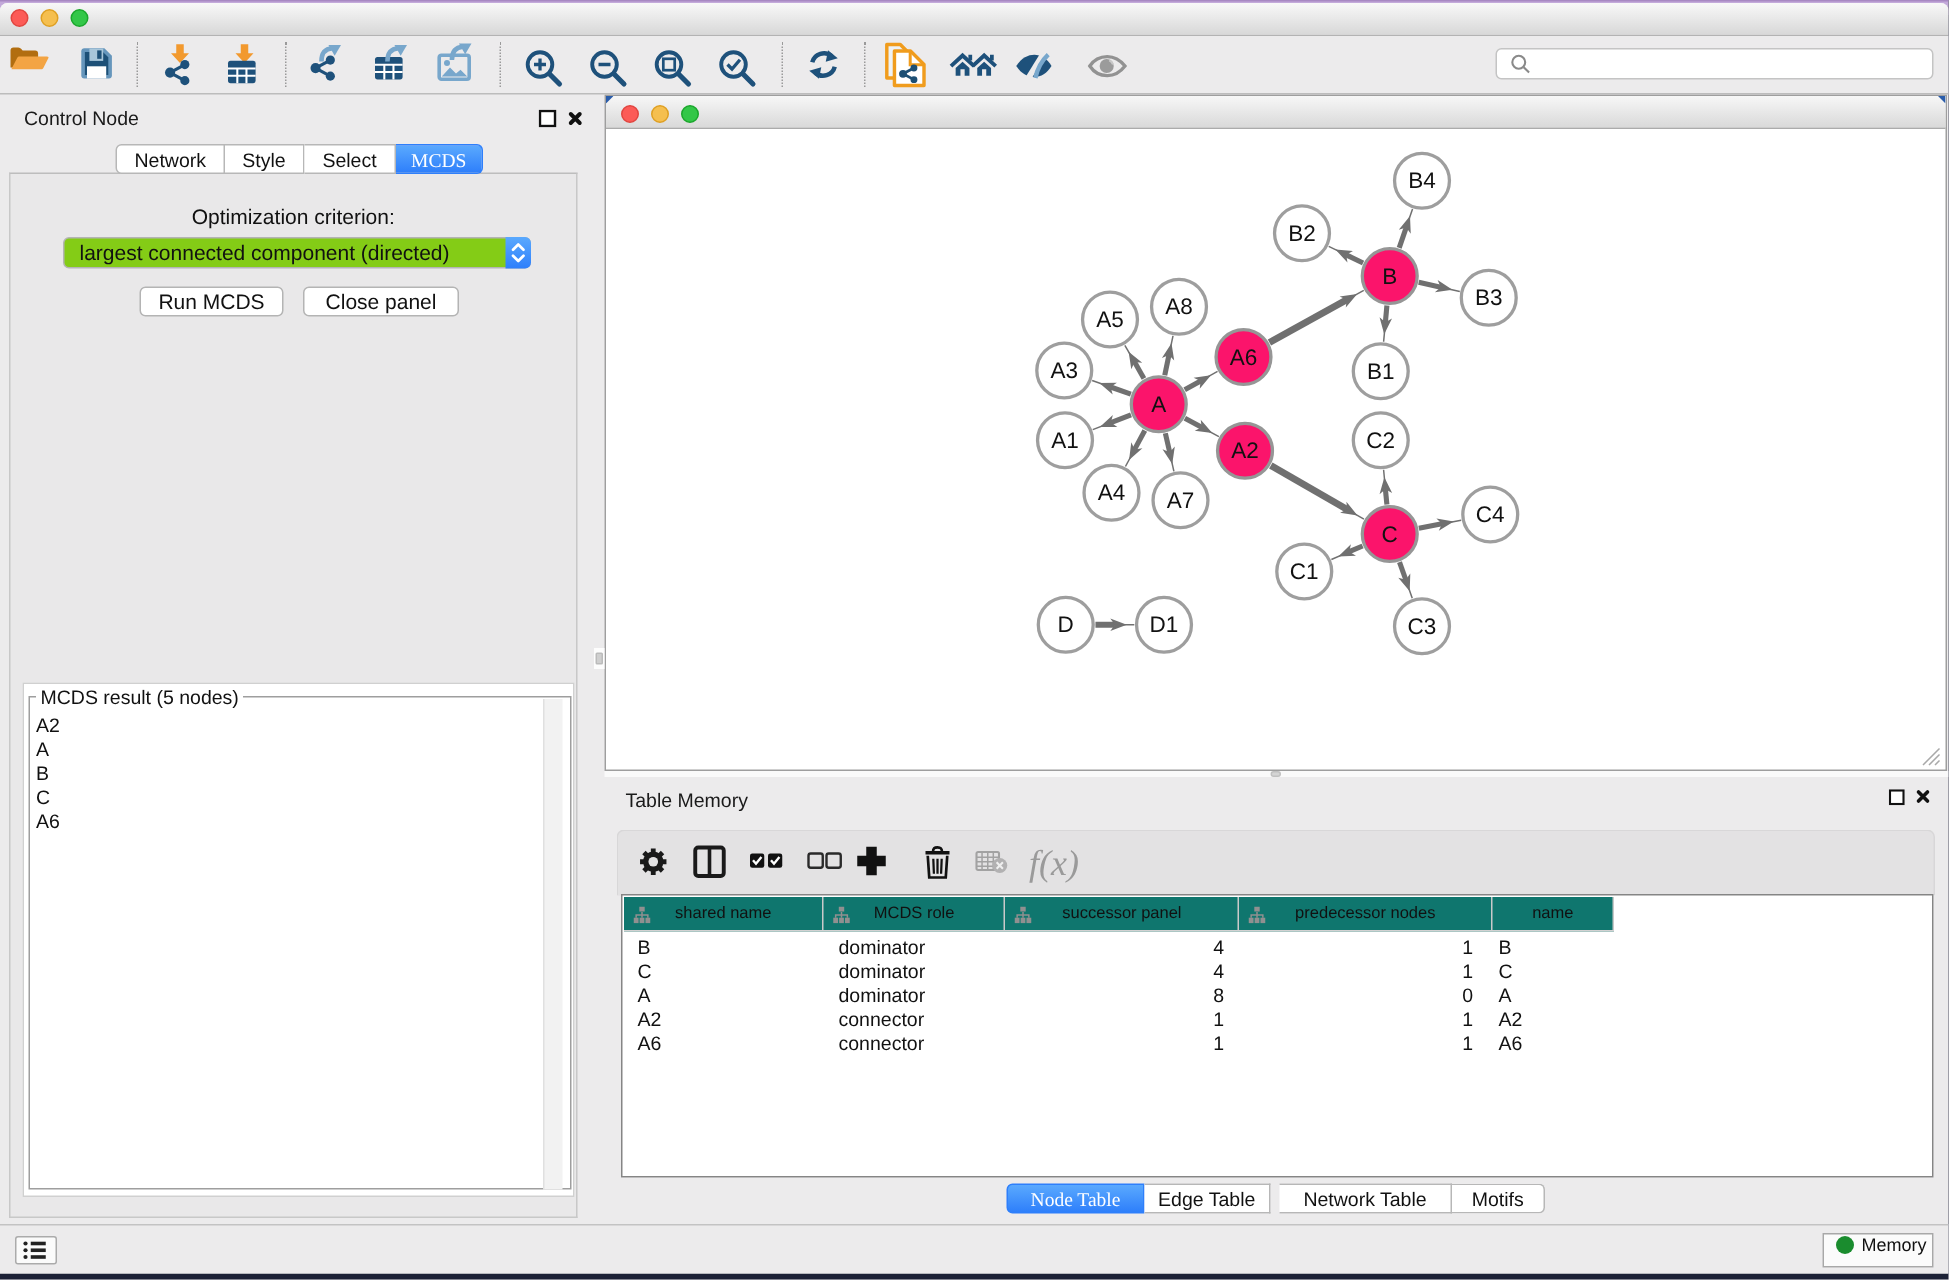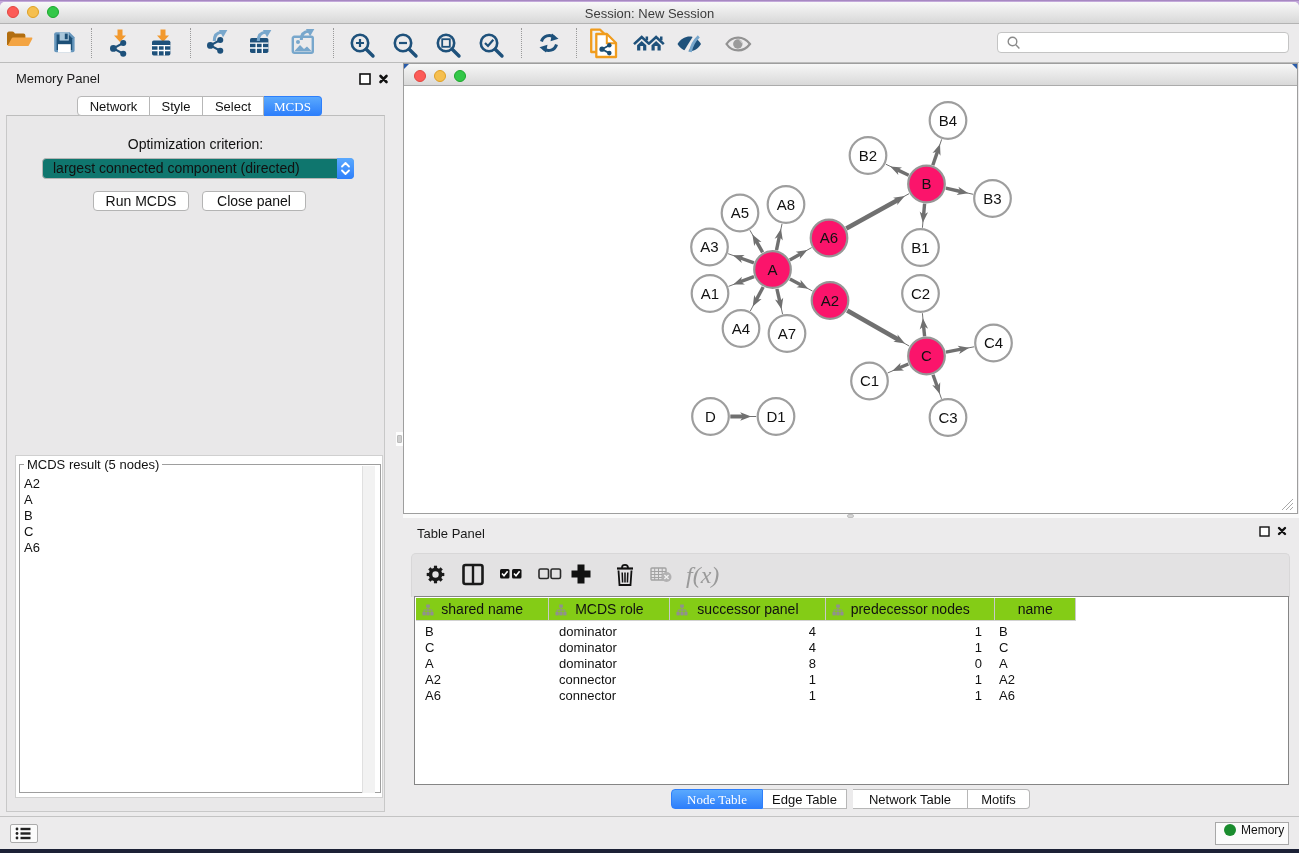--- a/index.html
+++ b/index.html
@@ -13,51 +13,50 @@
 #title-text { width:100%; text-align:center; top:4px; font-size:13px; color:#3c3c3c; }
 #toolbar { left:0; top:24px; width:1299px; height:39px; background:#ecebec; border-bottom:1px solid #bcbcbc; }
 .tbsep { top:4px; width:0; height:30px; border-left:1px dotted #9a9a9a; }
 #searchbox { left:997px; top:8px; width:292px; height:21px; background:#fff; border:1px solid #c4c4c4; border-radius:4px; }
 #cp-head-title { left:16px; top:71px; font-size:13px; color:#1a1a1a; }
 #cp-tabs { left:77px; top:96px; height:20px; font-size:13px; }
 .seg { position:absolute; top:0; height:20px; line-height:19px; text-align:center; background:#fff; border:1px solid #b7b7b7; color:#111; }
 .seg.sel { background:linear-gradient(#5aa9fe,#2e7ffb); color:#fff; border-color:#2e7ffb;font-family:Liberation Serif, serif; }
 #cp-pane { left:6px; top:115px; width:379px; height:697px; background:#e9e8e9; border:1px solid #c8c8c8; border-top:1px solid #bdbdbd; }
 #opt-label { left:0; top:136px; width:391px; text-align:center; font-size:14px; color:#111; }
-#dropdown { left:42px; top:158px; width:312px; height:21px; background:#0f766e; border:1px solid #b4b4b4; border-radius:4px; font-size:14px; line-height:19px; padding-left:10px; color:#111; }
+#dropdown { left:42px; top:158px; width:312px; height:21px; background:#84cc16; border:1px solid #b4b4b4; border-radius:4px; font-size:14px; line-height:19px; padding-left:10px; color:#111; }
 #dd-btn { left:337px; top:158px; width:17px; height:21px; background:linear-gradient(#5aa9fe,#2e7ffb); border-radius:0 4px 4px 0; }
 .btn { position:absolute; height:20px; background:#fff; border:1px solid #b4b4b4; border-radius:4px; font-size:14px; text-align:center; line-height:18px; color:#111; }
 #res-panel { left:15px; top:455px; width:368px; height:343px; background:#fff; border:1px solid #d0d0d0; }
 #res-fieldset { left:3px; top:8px; width:362px; height:329px; border:1px solid #9e9e9e; }
 #res-legend { left:4px; top:-8px; background:#fff; font-size:13px; padding:0 3px; color:#111; }
 #res-scroll { right:5px; top:1px; width:13px; height:327px; background:#f2f2f2; border-left:1px solid #e0e0e0; }
 .res-item { position:absolute; left:4px; font-size:13px; color:#111; }
 #netwin { left:403px; top:63px; width:895px; height:451px; background:#fff; border:1px solid #9e9e9e; }
 #net-titlebar { left:0; top:0; width:893px; height:22px; background:linear-gradient(#f7f7f7,#d9d9d9); border-bottom:1px solid #ababab; }
 #net-title { width:100%; text-align:center; top:3px; font-size:13px; color:#333; }
 #tp-title { left:417px; top:526px; font-size:13px; color:#1a1a1a; }
 #tp-toolbar { left:411px; top:553px; width:879px; height:44px; background:#e3e2e3; border:1px solid #d8d7d8; border-bottom:none; border-radius:5px 5px 0 0; }
 #tp-table { left:414px; top:596px; width:875px; height:189px; background:#fff; border:1px solid #858585; }
-#tp-header { left:1px; top:1px; width:660px; height:23px; background:#84cc16; border-bottom:1px solid #d2d2d2; font-size:14px; color:#111; }
+#tp-header { left:1px; top:1px; width:660px; height:23px; background:#0f766e; border-bottom:1px solid #d2d2d2; font-size:11px; color:#111; }
 .th { position:absolute; top:0; height:22px; border-right:1px solid #c9c9c9; text-align:center; line-height:22px; }
 .td { position:absolute; font-size:13px; color:#111; }
 #tp-tabs { left:671px; top:789px; height:21px; font-size:13px; }
 #statusbar { left:0; top:816px; width:1299px; height:33px; background:#ecebec; border-top:1px solid #c3c3c3; }
 #memory-btn { left:1215px; top:822px; width:74px; height:23px; background:#fbfbfb; border:1px solid #a8a8a8; font-size:12px; color:#111; }
 #list-btn { left:10px; top:824px; width:28px; height:19px; background:#fbfbfb; border:1px solid #ababab; border-radius:2px; }
 </style>
 </head>
 <body>
 <div class="abs" id="desktop-top"></div>
 <div class="abs" id="mainwin"></div>
 <div class="abs" id="titlebar">
 <div class="abs tl" style="left:7px;background:#fc5b57;border:1px solid #e14640;"></div>
 <div class="abs tl" style="left:27px;background:#f5bf4f;border:1px solid #dfa023;"></div>
 <div class="abs tl" style="left:47px;background:#33c748;border:1px solid #1ba72c;"></div>
-<div class="abs" id="title-text">Session: New Session</div>
 </div>
 <div class="abs" id="toolbar">
     <div class="abs tbsep" style="left:91px"></div>
     <div class="abs tbsep" style="left:190px"></div>
     <div class="abs tbsep" style="left:333px"></div>
     <div class="abs tbsep" style="left:521px"></div>
     <div class="abs tbsep" style="left:576px"></div>
 <div class="abs" id="toolbar-icons">
       <svg style="position:absolute;left:0;top:0" width="780" height="37" viewBox="0 0 780 37">
         <g transform="translate(7,7)">
@@ -179,21 +178,21 @@
         </g>
       </svg>
     </div>
 <div class="abs" id="searchbox">
       <svg width="16" height="16" style="position:absolute;left:8px;top:2px" viewBox="0 0 16 16">
         <circle cx="6.5" cy="6.5" r="4.3" fill="none" stroke="#8a8a8a" stroke-width="1.4"></circle>
         <line x1="9.8" y1="9.8" x2="13.4" y2="13.4" stroke="#8a8a8a" stroke-width="1.4"></line>
       </svg>
     </div>
 </div>
-<div class="abs" id="cp-head-title">Memory Panel</div>
+<div class="abs" id="cp-head-title">Control Node</div>
 <svg class="abs" style="left:359px;top:73px" width="30" height="12" viewBox="0 0 30 12">
     <rect x="1" y="1" width="10" height="10" fill="#fff" stroke="#111" stroke-width="1.6"></rect>
     <path d="M20 2 L26 8 M26 2 L20 8" transform="translate(1.5,1)" stroke="#111" stroke-width="2.6" stroke-linecap="round"></path>
   </svg>
 <div class="abs" id="cp-pane"></div>
 <div class="abs" id="cp-tabs">
 <div class="seg" style="left:0;width:73px;border-radius:4px 0 0 4px;">Network</div>
 <div class="seg" style="left:73px;width:53px;border-left:none;">Style</div>
 <div class="seg" style="left:126px;width:61px;border-left:none;">Select</div>
 <div class="seg sel" style="left:187px;width:58px;border-left:none;border-radius:0 4px 4px 0;">MCDS</div>
@@ -327,21 +326,21 @@
 <svg class="abs" style="right:3px;bottom:2px" width="14" height="14" viewBox="0 0 14 14">
       <path d="M13 2 L2 13 M13 6 L6 13 M13 10 L10 13" stroke="#a9a9a9" stroke-width="1"></path>
     </svg>
 <svg class="abs" style="left:0;top:0" width="5" height="5">
       <path d="M0 0 L5 0 L0 5 Z" fill="#2a5caa"></path>
     </svg>
 <svg class="abs" style="right:0;top:0" width="5" height="5">
       <path d="M0 0 L5 0 L5 5 Z" fill="#2a5caa"></path>
     </svg>
 </div>
-<div class="abs" id="tp-title">Table Panel</div>
+<div class="abs" id="tp-title">Table Memory</div>
 <svg class="abs" style="left:1259px;top:526px" width="30" height="12" viewBox="0 0 30 12">
     <rect x="1" y="1" width="9" height="9" fill="#fff" stroke="#111" stroke-width="1.4"></rect>
     <path d="M20 2 L26 8 M26 2 L20 8" stroke="#111" stroke-width="2.4" stroke-linecap="round"></path>
   </svg>
 <div class="abs" id="tp-toolbar">
     <svg style="position:absolute;left:0;top:0" width="878" height="43" viewBox="0 0 878 43">
       <g transform="translate(23.5,20.5)">
         <g fill="#1a1a1a">
           <circle r="6.8"></circle>
           <g stroke="#1a1a1a" stroke-width="3.2">

